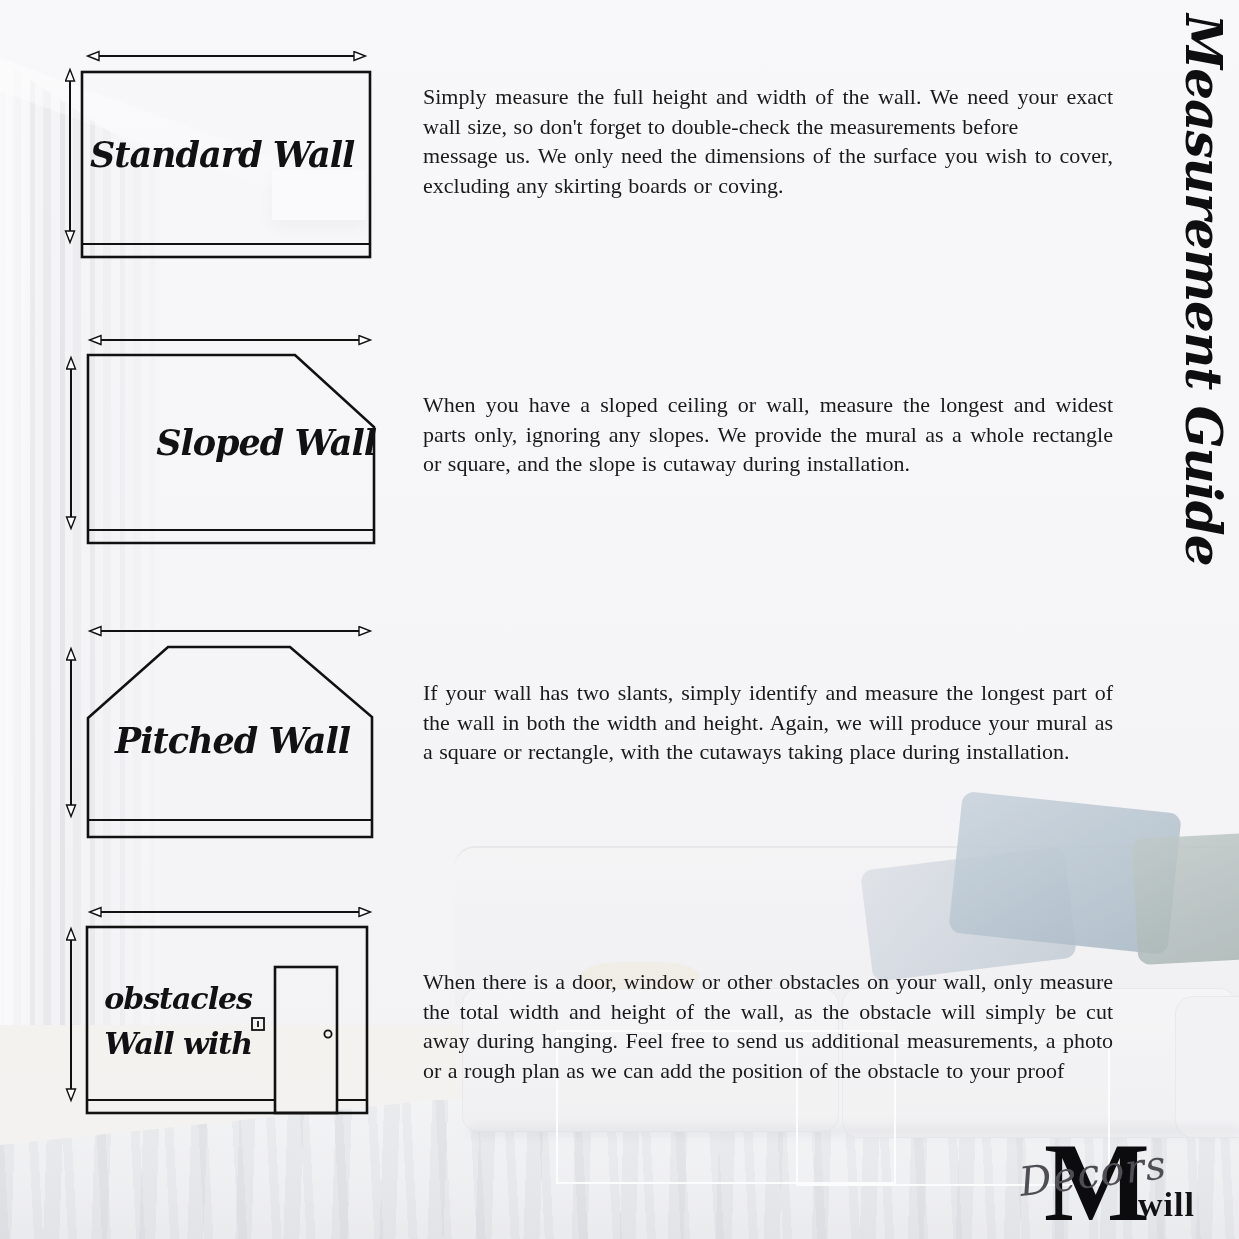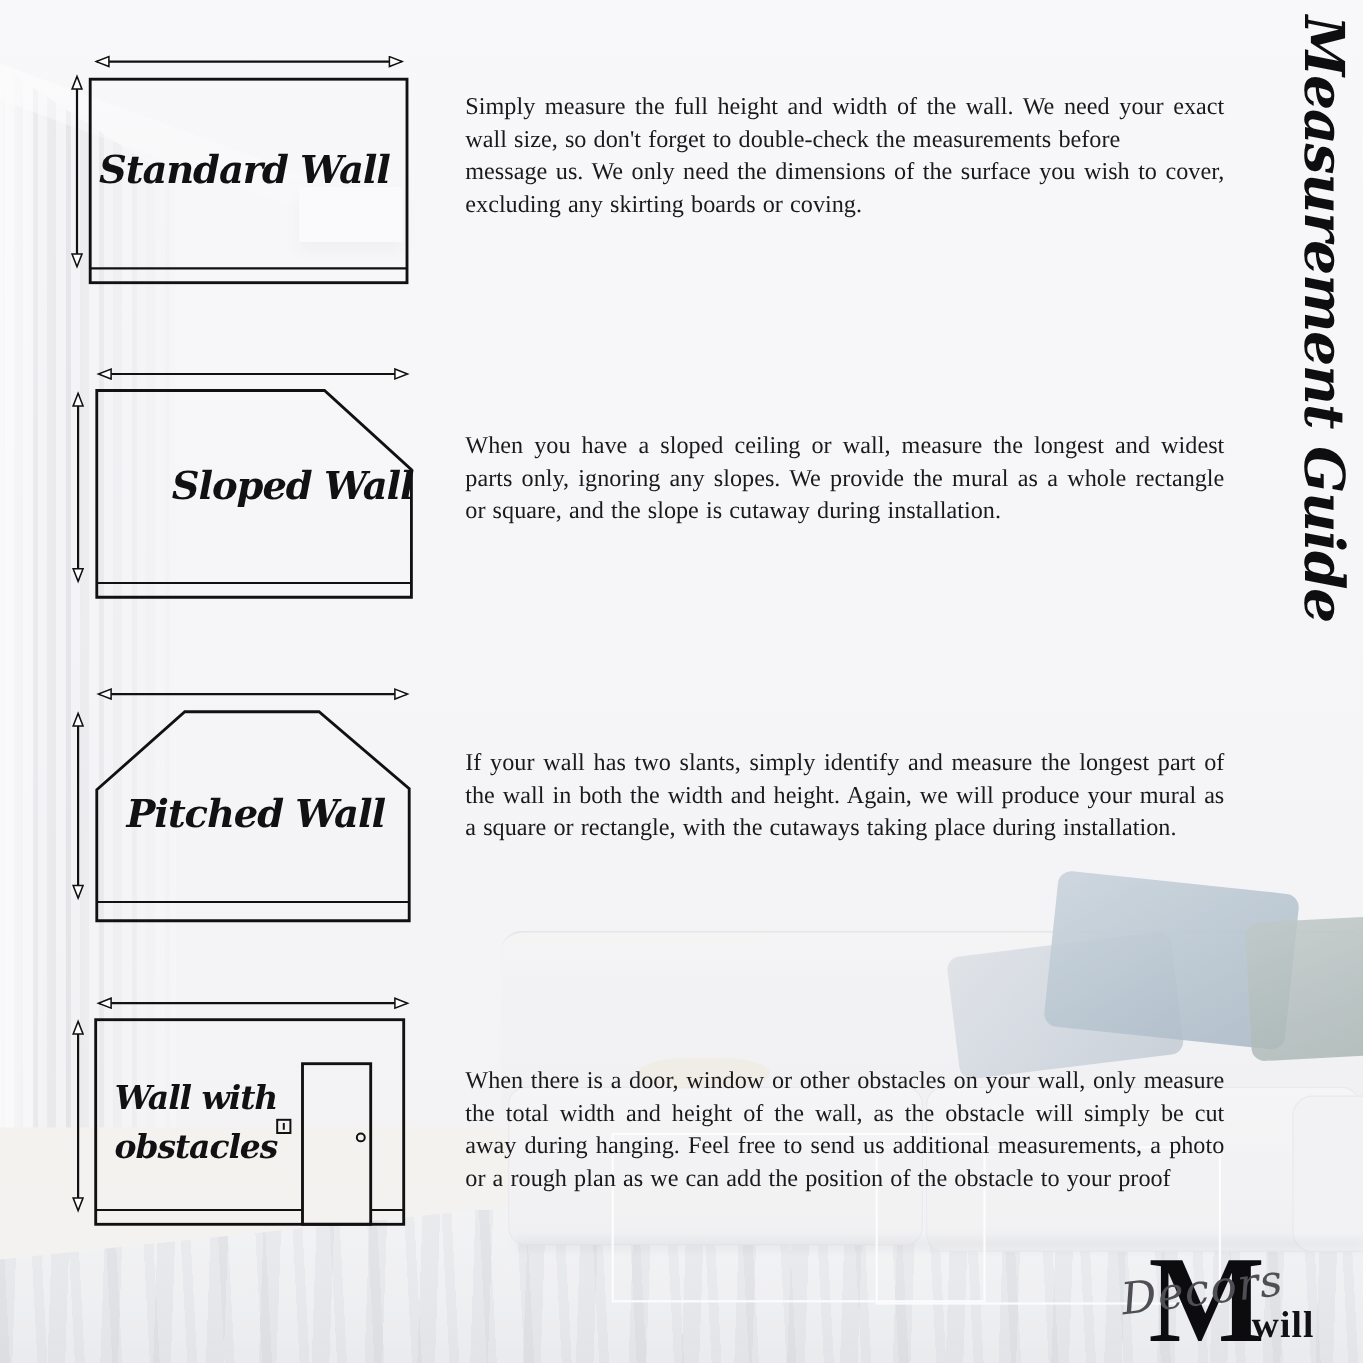--- a/index.html
+++ b/index.html
@@ -216,22 +216,22 @@
       <rect x="37" y="35" width="280" height="186" fill="none" stroke="#111" stroke-width="2.6"></rect>
       <line x1="37" y1="208" x2="225" y2="208" stroke="#111" stroke-width="2"></line>
       <line x1="287" y1="208" x2="317" y2="208" stroke="#111" stroke-width="2"></line>
       <rect x="225" y="75" width="62" height="146" fill="none" stroke="#111" stroke-width="2.6"></rect>
       <circle cx="278" cy="142" r="3.6" fill="none" stroke="#111" stroke-width="1.8"></circle>
       <rect x="202" y="126" width="12" height="12" fill="none" stroke="#111" stroke-width="1.8"></rect>
       <line x1="208" y1="129" x2="208" y2="135" stroke="#111" stroke-width="1.8"></line>
     </svg>
   </div>
   <div class="wall-label label-4">
+    <div>obstacles</div>
     <div>Wall with</div>
-    <div>obstacles</div>
   </div>
 
   <div class="para para-1">Simply measure the full height and width of the wall. We need your exact wall size, so don't forget to double-check the measurements before
 message us. We only need the dimensions of the surface you wish to cover, excluding any skirting boards or coving.</div>
   <div class="para para-2">When you have a sloped ceiling or wall, measure the longest and widest parts only, ignoring any slopes. We provide the mural as a whole rectangle or square, and the slope is cutaway during installation.</div>
   <div class="para para-3">If your wall has two slants, simply identify and measure the longest part of the wall in both the width and height. Again, we will produce your mural as a square or rectangle, with the cutaways taking place during installation.</div>
   <div class="para para-4">When there is a door, window or other obstacles on your wall, only measure the total width and height of the wall, as the obstacle will simply be cut away during hanging. Feel free to send us additional measurements, a photo or a rough plan as we can add the position of the obstacle to your proof</div>
 
   <div class="vtitle">Measurement Guide</div>
 

